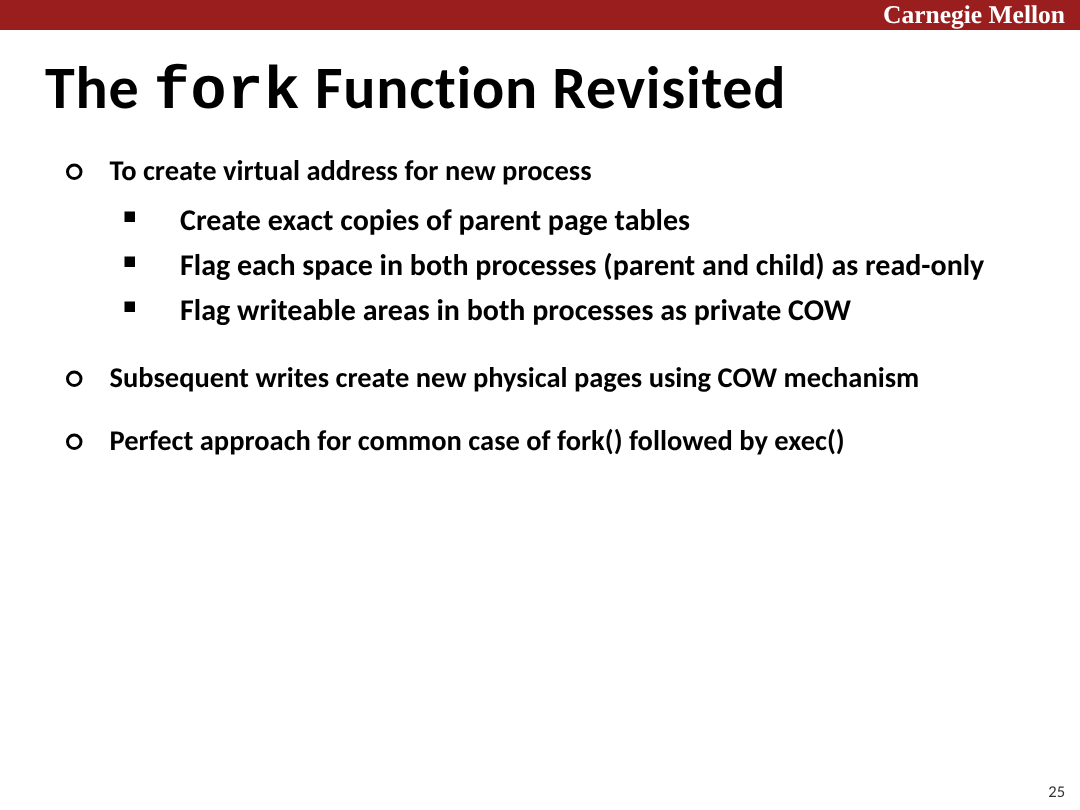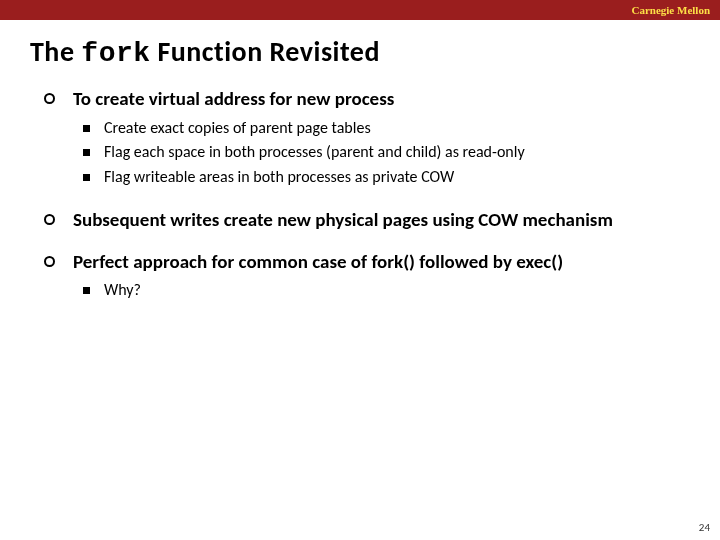--- a/index.html
+++ b/index.html
@@ -15,28 +15,28 @@
   .header-bar {
     width: 100%;
     height: 20px;
     background: #9a1e1e;
     display: flex;
     align-items: center;
     justify-content: flex-end;
     padding-right: 10px;
   }
   .header-text {
-    color: #fde047;
-    font-size: 11px;
+    color: #ffffff;
+    font-size: 17px;
     font-weight: bold;
     font-family: "Times New Roman", serif;
   }
   .slide-title {
     margin: 14px 4px 0 30px;
-    font-size: 28px;
+    font-size: 40px;
     font-weight: bold;
     font-family: Calibri, Arial, sans-serif;
     letter-spacing: 0.5px;
   }
   .slide-title .code {
     font-family: "Courier New", monospace;
     font-weight: bold;
   }
   .content {
     margin: 18px 30px 0 44px;
@@ -62,24 +62,25 @@
   .main-text .code {
     font-family: "Courier New", monospace;
     font-weight: bold;
   }
   .sub-list {
     margin: 6px 0 0 0;
   }
   .sub-item {
     display: flex;
     align-items: flex-start;
-    font-size: 16px;
-    font-weight: normal;
+    font-size: 20px;
+    font-weight: bold;
     line-height: 1.4;
     margin-bottom: 2px;
+    gap: 16px;
   }
   .sub-bullet {
     width: 7px;
     height: 7px;
     background: #000;
     flex-shrink: 0;
     margin-top: 8px;
     margin-right: 14px;
     margin-left: 10px;
   }
@@ -132,24 +133,18 @@
     <span class="main-bullet"></span>
     <div class="main-text">
       <span>Subsequent writes create new physical pages using COW mechanism</span>
     </div>
   </div>
 
   <div class="main-item" style="margin-bottom:24px;">
     <span class="main-bullet"></span>
     <div class="main-text">
       <span>Perfect approach for common case of fork() followed by exec()</span>
-      <div class="sub-list">
-        <div class="sub-item">
-          <span class="sub-bullet"></span>
-          <span class="sub-text">Why?</span>
-        </div>
-      </div>
     </div>
   </div>
 
 </div>
 
-<div class="page-num">24</div>
+<div class="page-num">25</div>
 
 </body></html>

